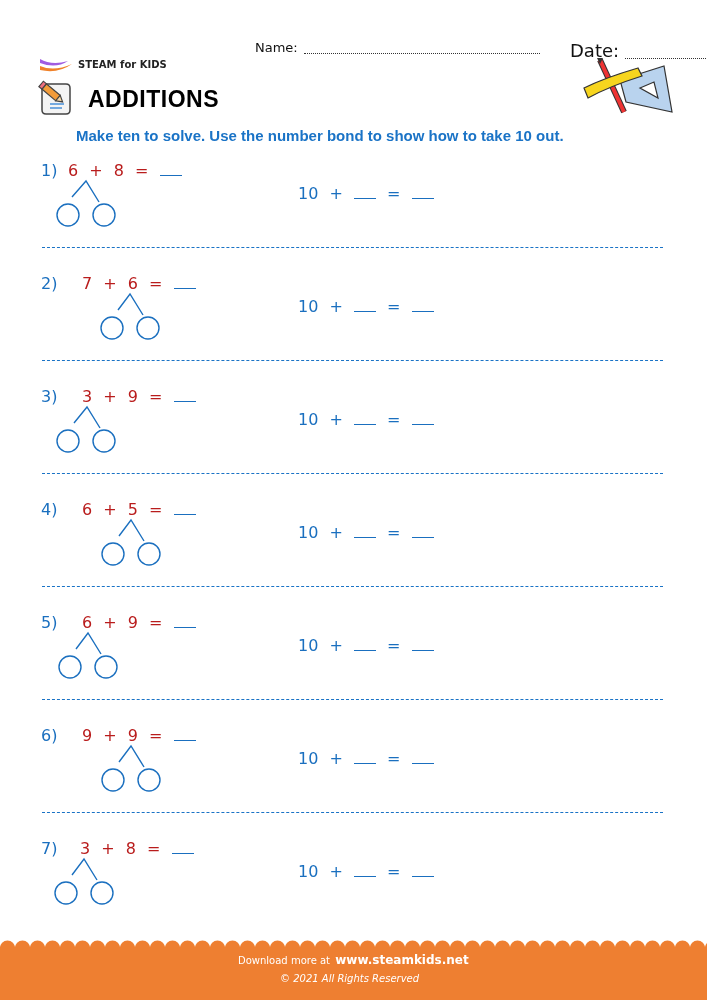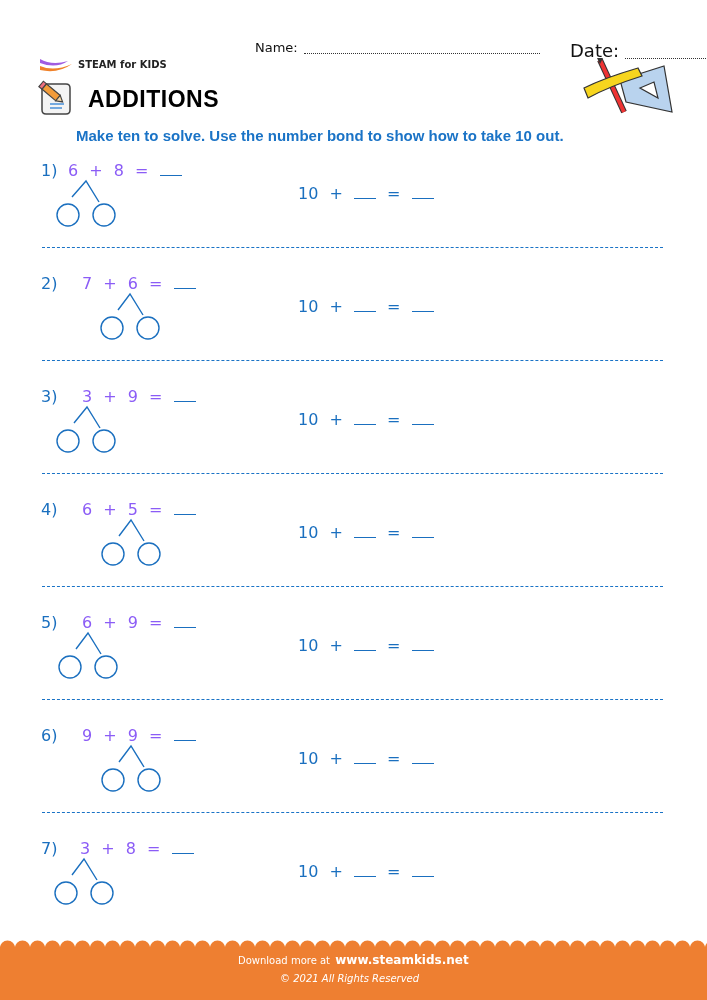--- a/index.html
+++ b/index.html
@@ -20,21 +20,21 @@
     .tools-icon { position: absolute; left: 582px; top: 58px; }
 
     .title-row { position: absolute; left: 36px; top: 80px; height: 36px; }
     .pencil-icon { position: absolute; left: 0; top: 0; }
     .title-text { position: absolute; left: 52px; top: 6px; font-family: "Liberation Sans", sans-serif; font-weight: bold; font-size: 23px; color: #000000; letter-spacing: 0.5px; white-space: nowrap; }
 
     .instructions { position: absolute; left: 47px; top: 127px; font-family: "Liberation Sans", sans-serif; font-weight: bold; font-size: 15px; color: #1a73c6; white-space: nowrap; margin-left: 29px; }
 
     .problem { position: absolute; left: 0; width: 707px; height: 113px; }
     .p-num { position: absolute; left: 41px; top: 0; font-family: "DejaVu Sans", sans-serif; font-size: 16px; color: #1a6fbf; }
-    .p-eq { position: absolute; top: 0; font-family: "DejaVu Sans", sans-serif; font-size: 16px; color: #8b5cf6; white-space: nowrap; word-spacing: 6px; }
+    .p-eq { position: absolute; top: 0; font-family: "DejaVu Sans", sans-serif; font-size: 16px; color: #b91c1c; white-space: nowrap; word-spacing: 6px; }
     .blank { display: inline-block; width: 22px; border-bottom: 1.3px solid #1a6fbf; height: 14px; vertical-align: baseline; }
     .bond { position: absolute; top: 16px; }
     .rhs { position: absolute; left: 298px; top: 23px; font-family: "DejaVu Sans", sans-serif; font-size: 16px; color: #1a6fbf; white-space: nowrap; word-spacing: 6px; }
     .sep { position: absolute; left: 42px; width: 621px; top: 86px; border-top: 1.3px dashed #1a73c6; }
 
     .footer { position: absolute; left: 0; top: 940px; width: 607px; height: 60px; }
     .footer-bg { position: absolute; left: 0; top: 0; }
     .footer-line1 { position: absolute; left: 238px; top: 13px; font-family: "DejaVu Sans", sans-serif; font-size: 10px; color: #fff; white-space: nowrap; }
     .footer-line1 b { font-size: 12px; font-weight: bold; margin-left: 2px; }
     .footer-line2 { position: absolute; left: 280px; top: 33px; font-family: "DejaVu Sans", sans-serif; font-size: 10px; font-style: italic; color: #fff; white-space: nowrap; }

